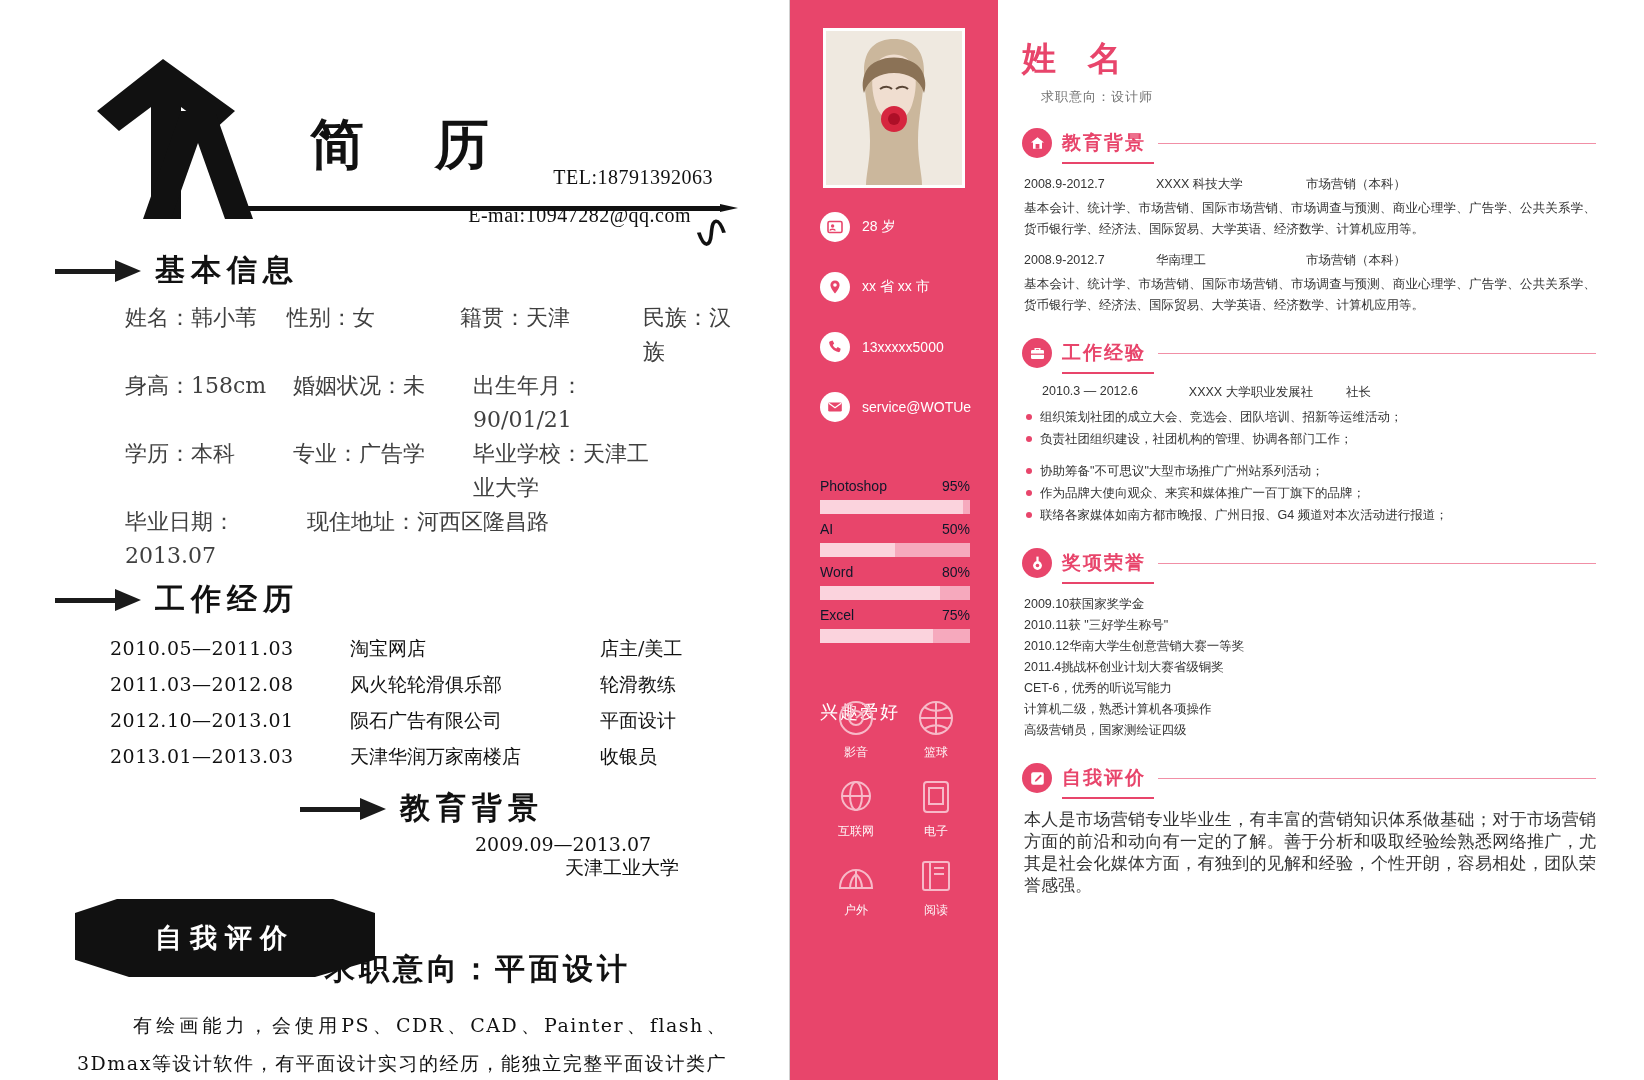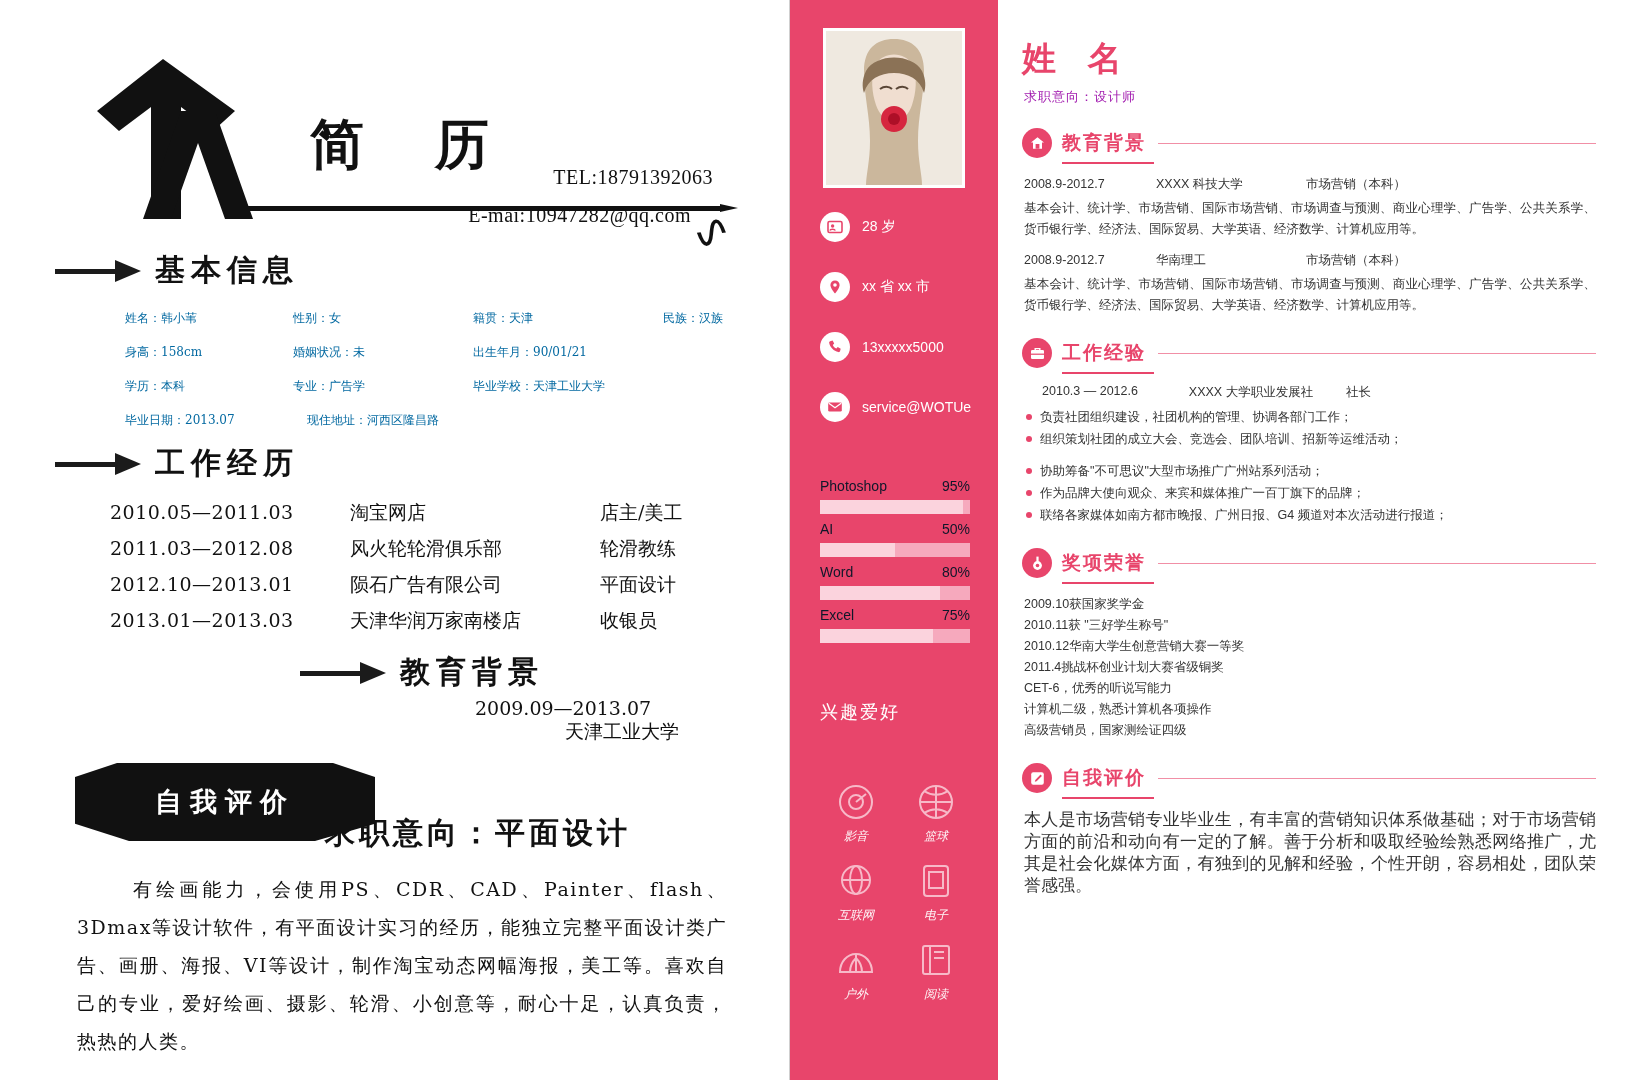--- a/index.html
+++ b/index.html
@@ -61,21 +61,21 @@
     width:0; height:0;
     border-left:22px solid #b9b9b9;
     border-top:9px solid transparent;
     border-bottom:9px solid transparent;
     z-index:-1;
   }
   .sec-title {
     font-family:"DejaVu Serif", serif; font-size:30px; font-weight:700; color:#111; letter-spacing:6px;
   }
 
-  .kv-table { margin:0 0 6px 70px; font-family:"DejaVu Serif", serif; font-size:12px; color:#0369a1; line-height:34px; }
+  .kv-table { margin:0 0 6px 70px; font-family:"DejaVu Serif", serif; font-size:22px; color:#404040; line-height:34px; }
   .kv-row { display:flex; }
   .kv-row span { display:inline-block; }
   .c1 { width:168px; } .c2 { width:180px; } .c3 { width:190px; } .c4 { width:auto; }
 
   .work-table { margin:2px 0 10px 55px; font-family:"DejaVu Serif", serif; font-size:19px; color:#111; line-height:36px; }
   .work-row { display:flex; }
   .w1 { width:240px; letter-spacing:.5px; } .w2 { width:250px; } .w3 { width:auto; }
 
   .edu-head { display:flex; align-items:center; justify-content:center; margin:14px 0 4px 40px; }
   .edu-line { margin:0 0 0 420px; font-family:"DejaVu Serif", serif; font-size:19px; color:#111; }
@@ -118,30 +118,30 @@
     display:flex; align-items:center; justify-content:center; margin-right:12px;
   }
   .pc-icon svg { display:block; }
 
   .skill { position:absolute; left:30px; width:150px; }
   .skill-row { display:flex; justify-content:space-between; align-items:baseline; color:#0f172a; font-size:14px; margin-bottom:6px; }
   .skill-bg { height:14px; background:#f6a9bd; width:100%; }
   .skill-fill { height:14px; background:#fbd3dd; }
 
   .hobby-title { position:absolute; left:30px; top:700px; color:#fff; font-size:18px; letter-spacing:2px; }
-  .hobby-grid { position:absolute; left:26px; top:782px; width:160px; display:flex; flex-wrap:wrap;font-style:italic; }
+  .hobby-grid { position:absolute; left:26px; top:698px; width:160px; display:flex; flex-wrap:wrap; }
   .hobby-cell { width:80px; text-align:center; margin-bottom:16px; color:#fff; }
   .hobby-cell .lbl { font-size:12px; margin-top:2px; color:#fff; opacity:.95; }
 
   .right-main { position:absolute; left:208px; top:0; width:646px; height:1080px; background:#fff; padding:0 48px 0 24px; }
   .name {
     margin:36px 0 0 0; font-family:"DejaVu Serif", serif;
     font-size:34px; font-weight:700; color:#e8456b; letter-spacing:10px;
   }
-  .intent-small { margin:6px 0 0 2px; font-size:13px; color:#a21caf; letter-spacing:1px; }
+  .intent-small { margin:6px 0 0 19px; font-size:13px; color:#737373; letter-spacing:1px; }
 
   .rsec { margin-top:22px; }
   .rsec-head { display:flex; align-items:center; position:relative; }
   .rsec-badge {
     width:30px; height:30px; border-radius:50%; background:#e8456b;
     display:flex; align-items:center; justify-content:center; margin-right:10px; flex:0 0 auto;
   }
   .rsec-title { font-size:19px; font-weight:700; color:#e8456b; letter-spacing:2px; }
   .rsec-rule { flex:1; height:1px; background:#e8456b; margin-left:12px; opacity:.6; }
   .rsec-underline { height:2px; background:#e8456b; width:92px; margin:4px 0 0 40px; }
@@ -470,22 +470,22 @@
           </div>
           <div class="rsec-underline"></div>
 
           <div class="job">
             <div class="job-top">
               <span class="d">2010.3 — 2012.6</span>
               <span class="c">XXXX 大学职业发展社</span>
               <span class="r">社长</span>
             </div>
             <ul class="bullets">
+              <li>组织策划社团的成立大会、竞选会、团队培训、招新等运维活动；</li>
               <li>负责社团组织建设，社团机构的管理、协调各部门工作；</li>
-              <li>组织策划社团的成立大会、竞选会、团队培训、招新等运维活动；</li>
             </ul>
           </div>
 
           <div class="job">
             <ul class="bullets">
               <li>协助筹备"不可思议"大型市场推广广州站系列活动；</li>
               <li>作为品牌大使向观众、来宾和媒体推广一百丁旗下的品牌；</li>
               <li>联络各家媒体如南方都市晚报、广州日报、G4 频道对本次活动进行报道；</li>
             </ul>
           </div>

